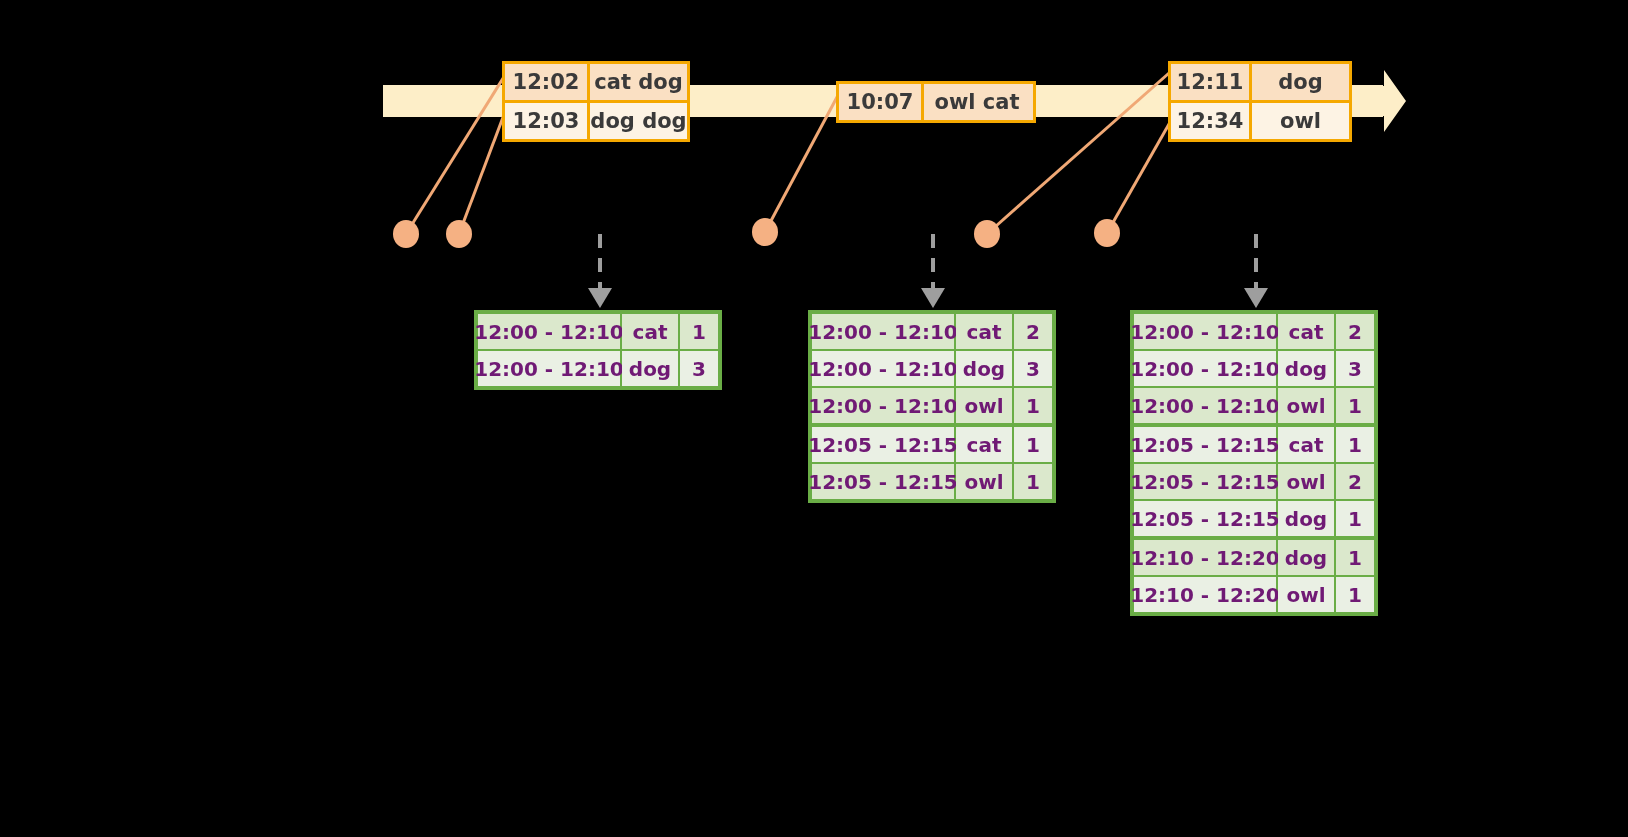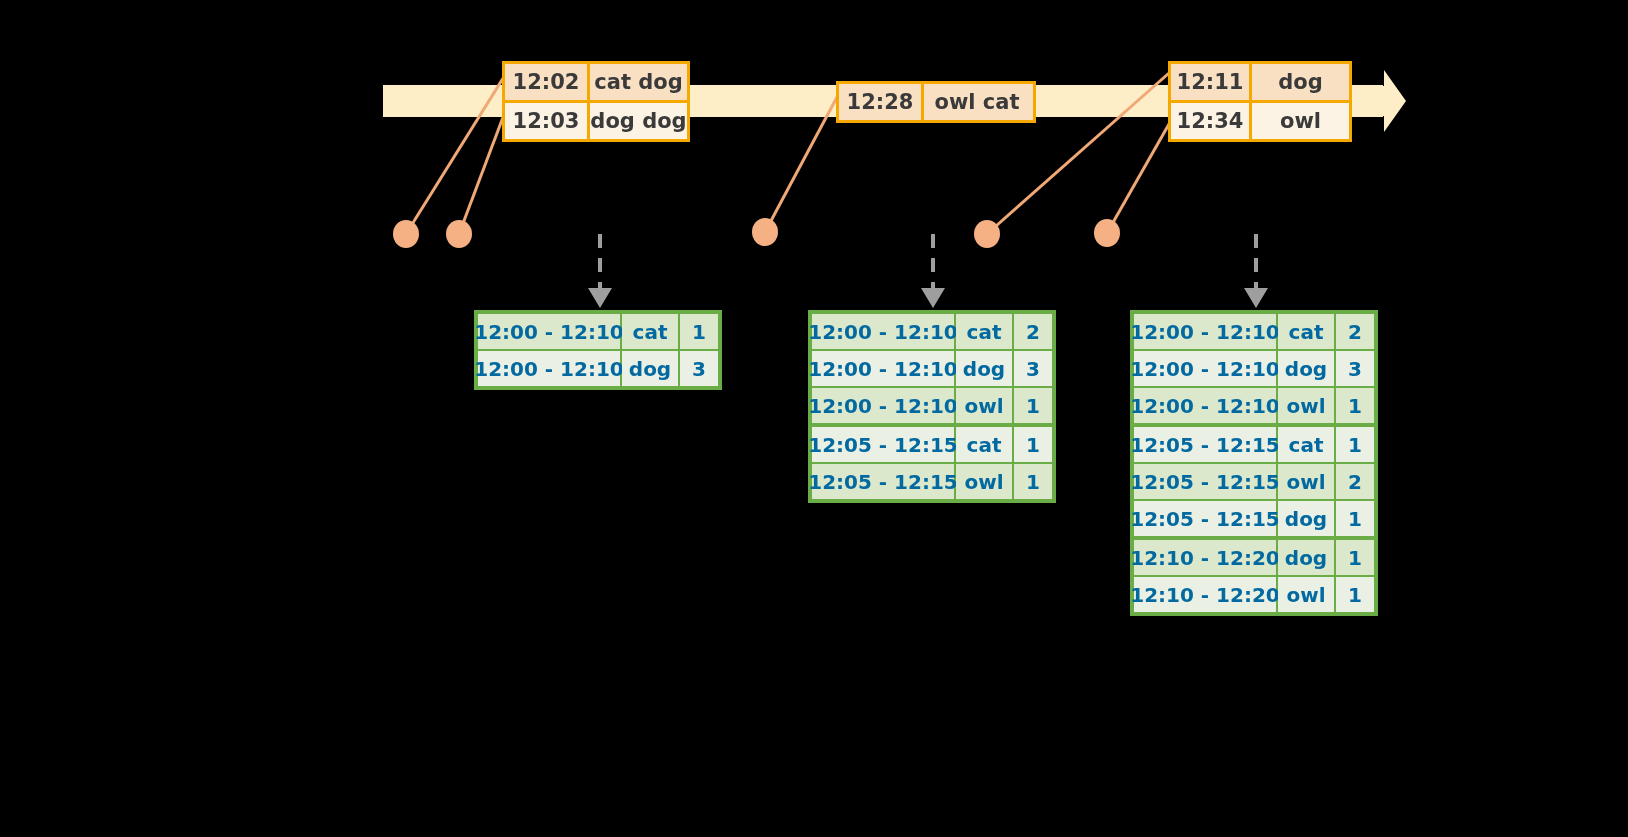--- a/index.html
+++ b/index.html
@@ -91,21 +91,21 @@
     z-index: 4;
   }
   .rt-row {
     display: flex;
     flex-direction: row;
   }
   .rt-row + .rt-row { margin-top: 2px; }
   .rt-row.group-start { margin-top: 4px; }
   .rt-cell {
     font-size: 20px;
-    color: #0369a1;
+    color: #701a75;
     display: flex;
     align-items: center;
     justify-content: center;
     height: 35px;
     white-space: nowrap;
   }
   .rt-cell + .rt-cell { margin-left: 2px; }
   .rt-row.tint-a .rt-cell { background: #dbe8cc; }
   .rt-row.tint-b .rt-cell { background: #eaf0e4; }
 
@@ -161,21 +161,21 @@
       <div class="event-cell words">cat dog</div>
     </div>
     <div class="event-row tint-b">
       <div class="event-cell time">12:03</div>
       <div class="event-cell words">dog dog</div>
     </div>
   </div>
 
   <div class="event-box" id="event-box-2">
     <div class="event-row tint-a">
-      <div class="event-cell time">12:28</div>
+      <div class="event-cell time">10:07</div>
       <div class="event-cell words">owl cat</div>
     </div>
   </div>
 
   <div class="event-box" id="event-box-3">
     <div class="event-row tint-a">
       <div class="event-cell time">12:11</div>
       <div class="event-cell words">dog</div>
     </div>
     <div class="event-row tint-b">

